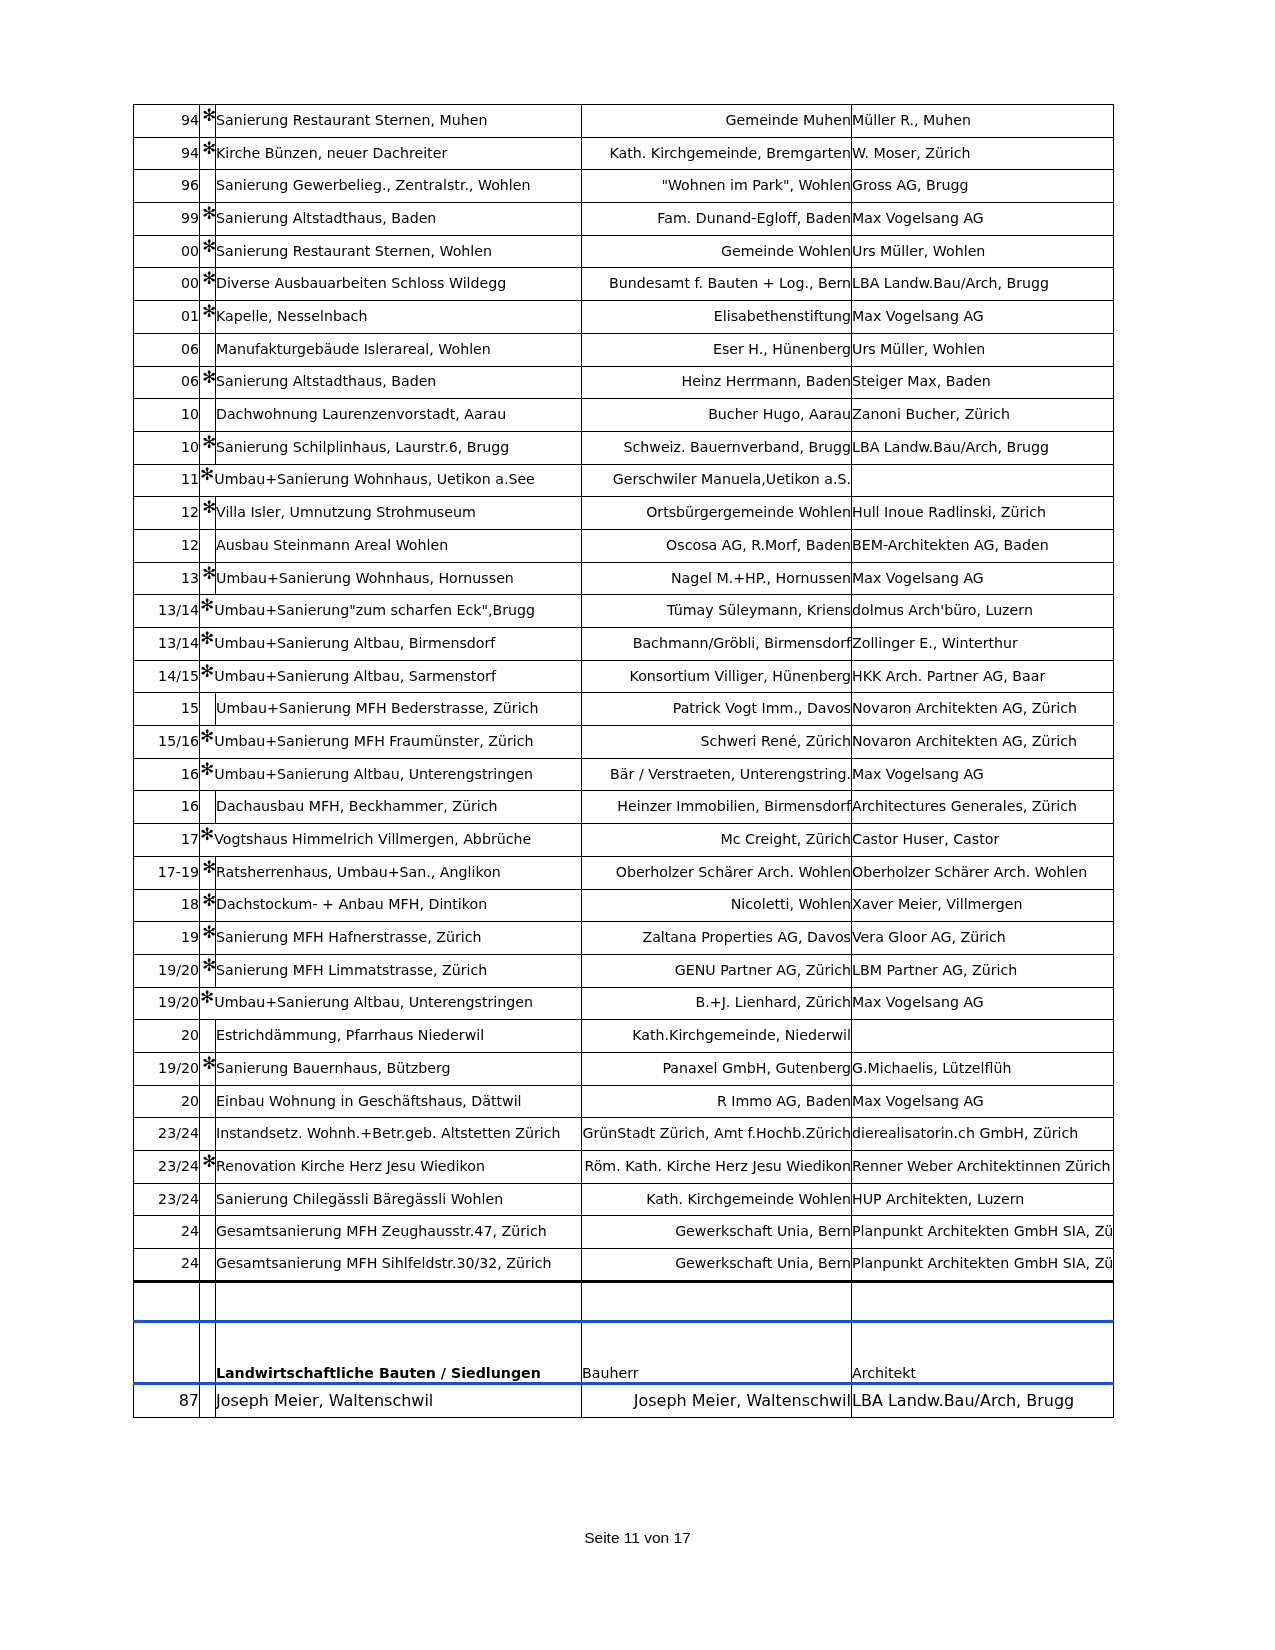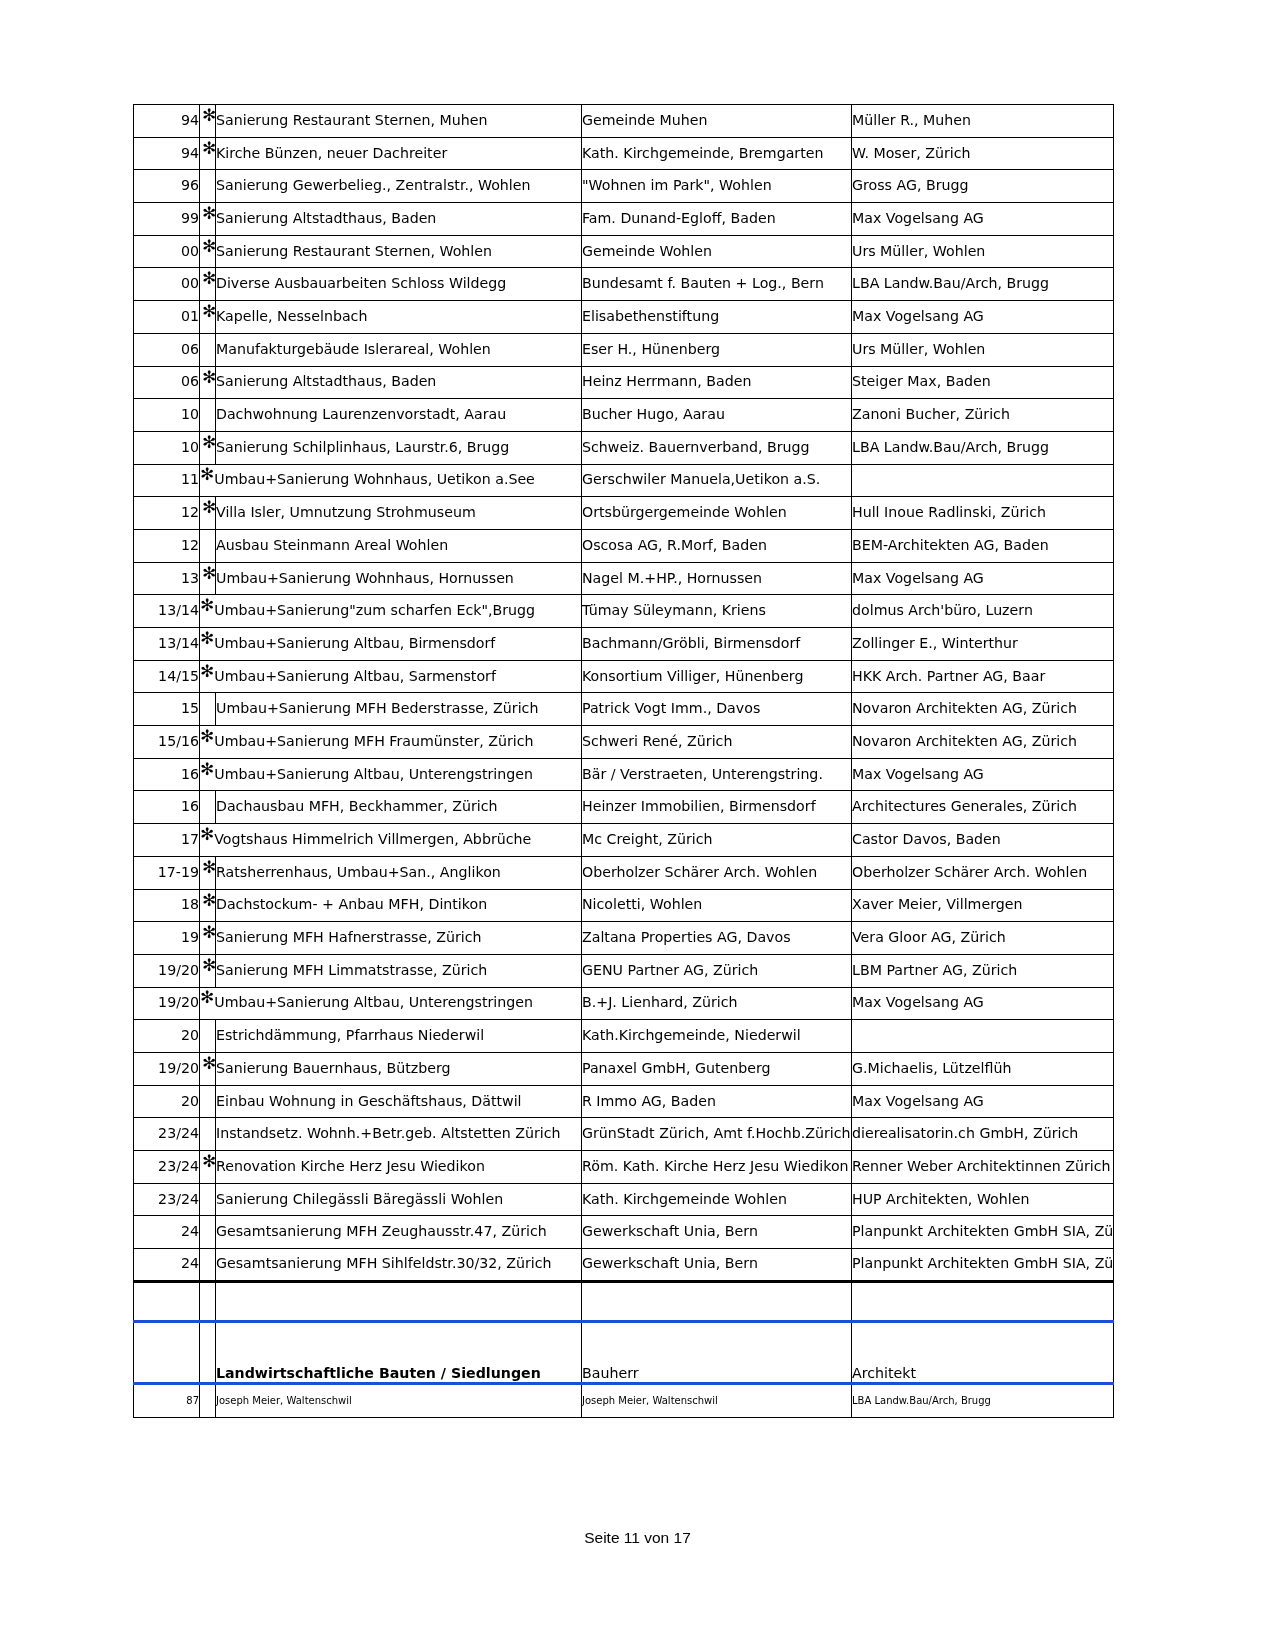--- a/index.html
+++ b/index.html
@@ -73,21 +73,21 @@
     font-size: 17px;
     line-height: 1;
     font-weight: 700;
   }
   td.desc {
     padding-left: 5px;
     text-align: left;
   }
   td.bauherr {
     padding-left: 6px;
-    text-align: left;
+    text-align: right;
   }
   td.arch {
     padding-left: 6px;
     text-align: left;
     margin-left: 11px;
   }
 
   
   td.sm { font-size: 12.4px; }
   td.xs { font-size: 11.2px; }
@@ -123,21 +123,21 @@
     vertical-align: top;
     padding-top: 3px;
   }
   td.section-sub {
     font-size: 13.5px;
     vertical-align: bottom;
     padding-bottom: 4px;
     padding-left: 6px;
   }
 
-  tr.last-row > td { height: 34px; font-size: 10px; }
+  tr.last-row > td { height: 34px; font-size: 16px; }
 
   #footer {
     position: absolute;
     left: 0;
     top: 1529px;
     width: 1275px;
     text-align: center;
     font-family: "Liberation Sans", sans-serif;
     font-size: 15.5px;
     color: #000;
@@ -323,21 +323,21 @@
             <td class="year">16</td>
             <td class="star"></td>
             <td class="desc">Dachausbau MFH, Beckhammer, Zürich</td>
             <td class="bauherr">Heinzer Immobilien, Birmensdorf</td>
             <td class="arch">Architectures Generales, Zürich</td>
           </tr>
           <tr>
             <td class="year">17</td>
             <td class="desc-merged" colspan="2"><span class="ast">✻</span>Vogtshaus Himmelrich Villmergen, Abbrüche</td>
             <td class="bauherr">Mc Creight, Zürich</td>
-            <td class="arch">Castor Davos, Baden</td>
+            <td class="arch">Castor Huser, Castor</td>
           </tr>
           <tr>
             <td class="year">17-19</td>
             <td class="star">
               <span class="ast">✻</span>
             </td>
             <td class="desc">Ratsherrenhaus, Umbau+San., Anglikon</td>
             <td class="bauherr">Oberholzer Schärer Arch. Wohlen</td>
             <td class="arch">Oberholzer Schärer Arch. Wohlen</td>
           </tr>
@@ -411,21 +411,21 @@
             </td>
             <td class="desc sm">Renovation Kirche Herz Jesu Wiedikon</td>
             <td class="bauherr sm">Röm. Kath. Kirche Herz Jesu Wiedikon</td>
             <td class="arch sm">Renner Weber Architektinnen Zürich</td>
           </tr>
           <tr>
             <td class="year sm">23/24</td>
             <td class="star"></td>
             <td class="desc sm">Sanierung Chilegässli Bäregässli Wohlen</td>
             <td class="bauherr sm">Kath. Kirchgemeinde Wohlen</td>
-            <td class="arch sm">HUP Architekten, Wohlen</td>
+            <td class="arch sm">HUP Architekten, Luzern</td>
           </tr>
           <tr>
             <td class="year xs">24</td>
             <td class="star"></td>
             <td class="desc xs">Gesamtsanierung MFH Zeughausstr.47, Zürich</td>
             <td class="bauherr xs">Gewerkschaft Unia, Bern</td>
             <td class="arch xs">Planpunkt Architekten GmbH SIA, Zürich</td>
           </tr>
           <tr>
             <td class="year xs">24</td>

